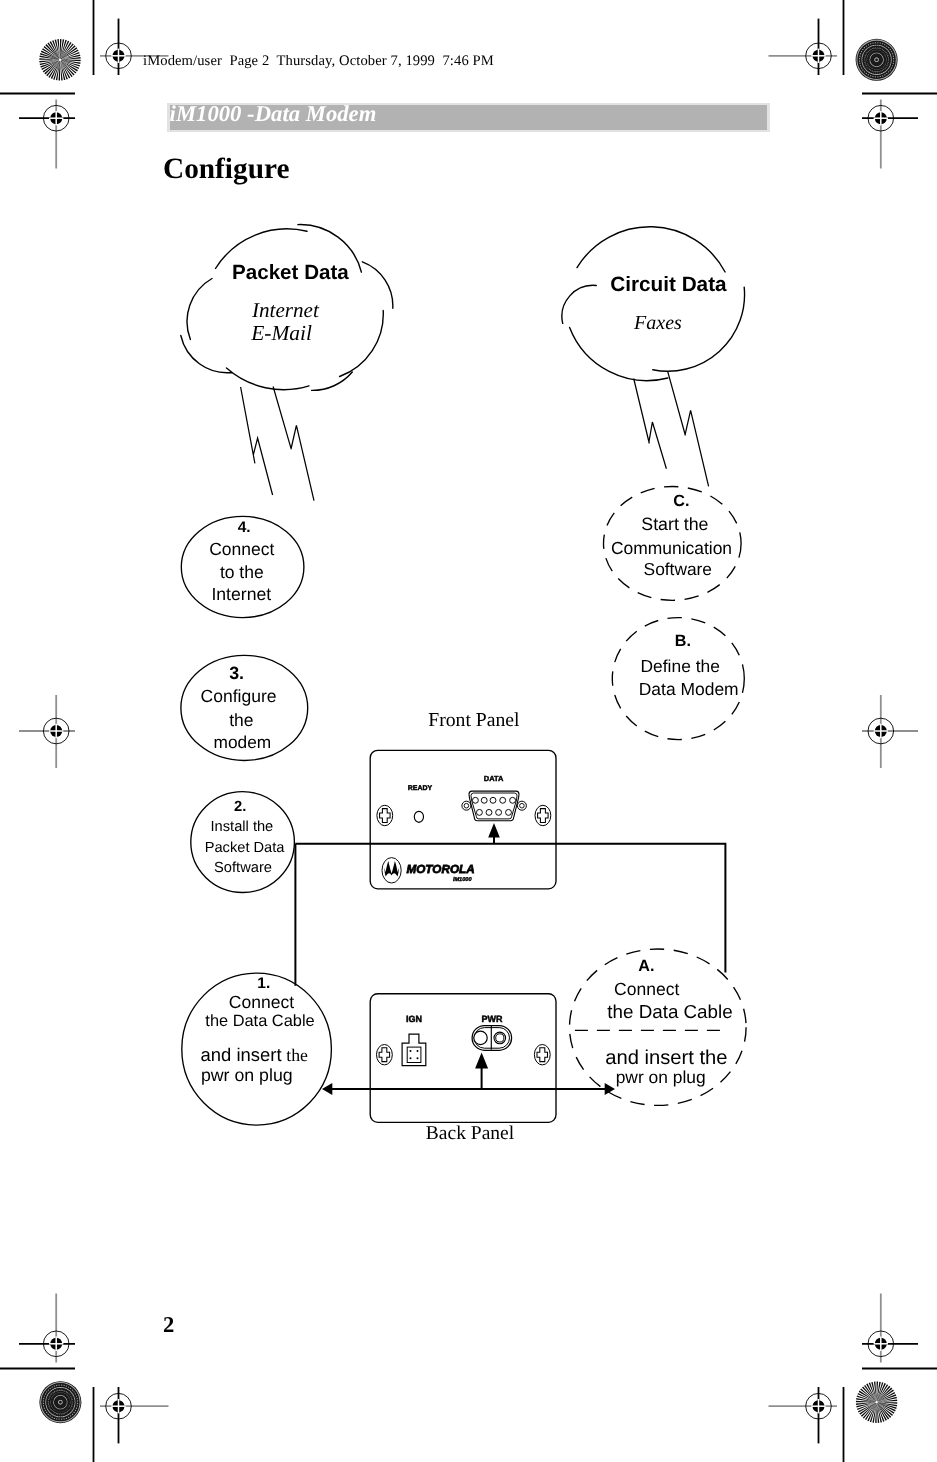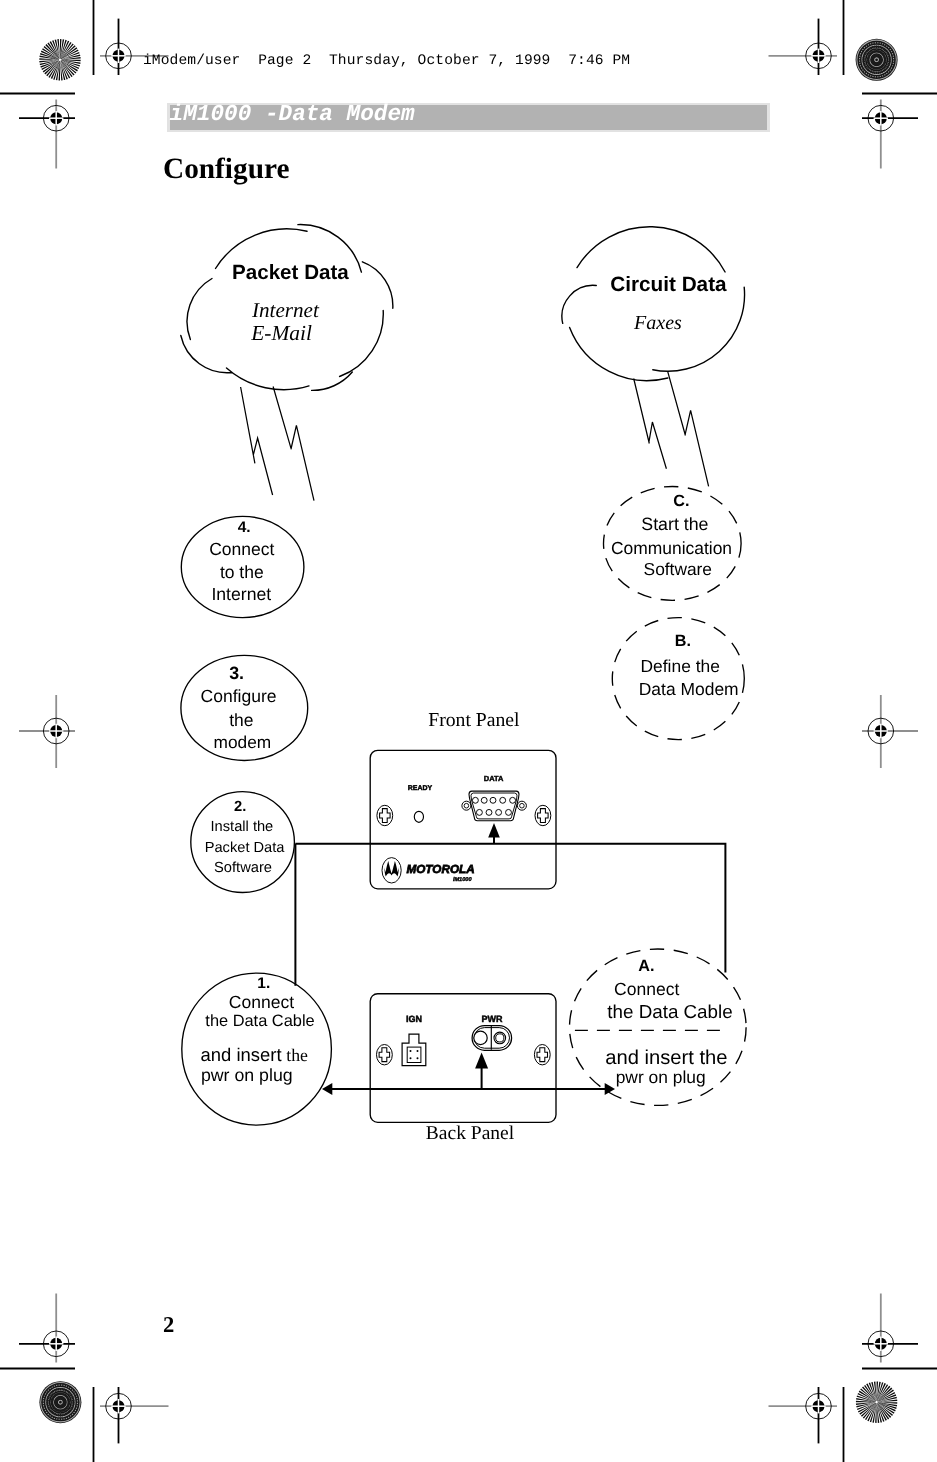--- a/index.html
+++ b/index.html
@@ -5,29 +5,29 @@
   html,body{margin:0;padding:0;background:#ffffff;}
   body{width:937px;height:1462px;position:relative;overflow:hidden;
        font-family:"Liberation Serif",serif;-webkit-font-smoothing:antialiased;text-rendering:geometricPrecision;}
   #root{position:absolute;left:0;top:0;width:937px;height:1462px;}
   svg{display:block;}
   #marks{position:absolute;left:0;top:0;pointer-events:none;}
   #diagram{position:absolute;left:0;top:0;}
 
   
   #slug{position:absolute;left:143px;top:53px;font-size:14.6px;
-        font-family:Liberation Mono, monospace;color:#000;white-space:pre;letter-spacing:0.1px;}
+        font-family:Liberation Serif, serif;color:#000;white-space:pre;letter-spacing:0.1px;}
 
   
   #headbar{position:absolute;left:167.3px;top:103.0px;width:602.7px;height:28.9px;
            background:#e2e2e2;}
   #headbar i{position:absolute;left:2.6px;top:2.0px;right:2.6px;bottom:1.9px;
              background:#b2b2b2;display:block;}
   #headtext{position:absolute;left:169.6px;top:103px;font-size:22.7px;font-weight:bold;
-            font-style:italic;color:#ffffff;font-family:Liberation Mono, monospace;
+            font-style:italic;color:#ffffff;font-family:Liberation Serif, serif;
             letter-spacing:0px;line-height:1;}
   #pagetitle{position:absolute;left:163px;top:155px;font-size:29.3px;font-weight:bold;
              color:#000;font-family:"Liberation Serif",serif;line-height:1;}
   #pagenum{position:absolute;left:163px;top:1312px;font-size:22.6px;font-weight:bold;
            color:#000;font-family:"Liberation Serif",serif;}
 </style>
 </head>
 <body>
 
 <div id="root">

